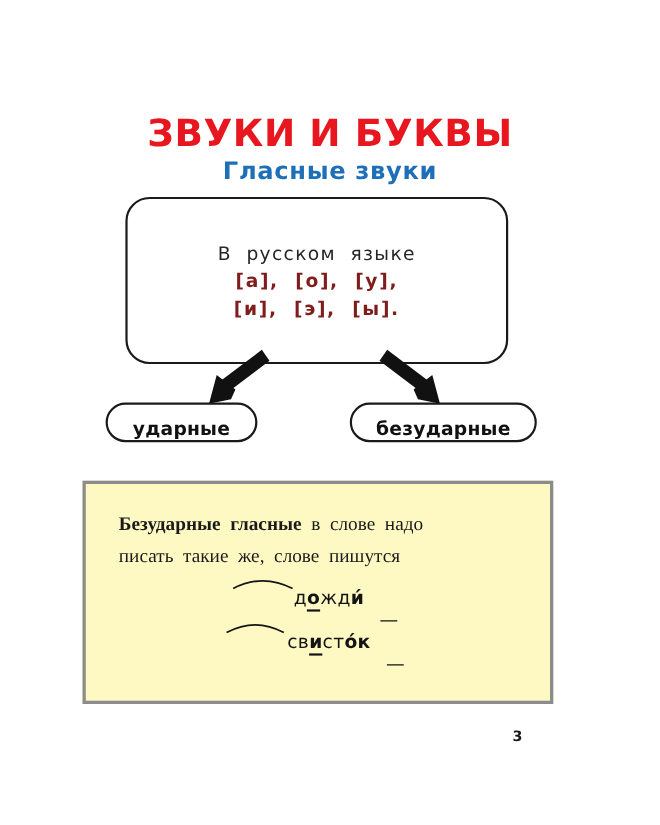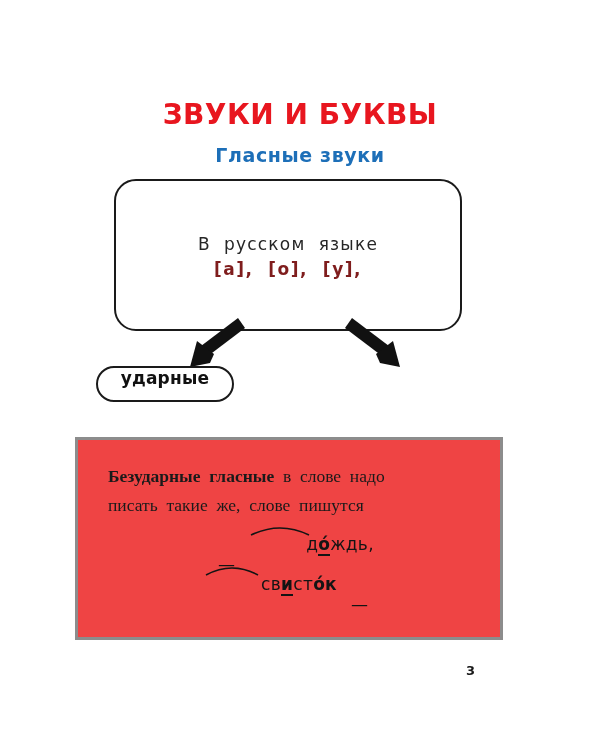--- a/index.html
+++ b/index.html
@@ -24,35 +24,35 @@
 
   
   .title {
     position: absolute;
     top: 82px;
     left: 0;
     width: 600px;
     text-align: center;
     font-family: "DejaVu Sans", sans-serif;
     font-weight: bold;
-    font-size: 28px;
+    font-size: 34px;
     letter-spacing: 0.5px;
     color: #e8161f;
     line-height: 1;
   }
 
   .subtitle {
     position: absolute;
     top: 146px;
     left: 0;
     width: 600px;
     text-align: center;
     font-family: "DejaVu Sans", sans-serif;
     font-weight: bold;
-    font-size: 19px;
+    font-size: 22px;
     letter-spacing: 0.6px;
     color: #1d6fb8;
     line-height: 1;
   }
 
   
   .vowel-box {
     position: absolute;
     top: 179px;
     left: 114px;
@@ -90,21 +90,21 @@
   .arrow svg { display: block; }
 
   
   .pill {
     position: absolute;
     box-sizing: border-box;
     border: 2px solid #1a1a1a;
     border-radius: 999px;
     background: #ffffff;
     display: flex;
-    align-items: flex-start;
+    align-items: flex-end;
     justify-content: center;
     font-family: "DejaVu Sans", sans-serif;
     font-weight: bold;
     font-size: 17px;
     color: #111111;
     letter-spacing: 0.2px;
   }
   .pill-stressed {
     top: 366px;
     left: 96px;
@@ -120,21 +120,21 @@
 
   
   .rule-box {
     position: absolute;
     top: 437px;
     left: 75px;
     width: 428px;
     height: 203px;
     box-sizing: border-box;
     border: 3px solid #8c8c8c;
-    background: #ef4444;
+    background: #fef9c3;
     padding: 22px 26px 0 30px;
   }
   .rule-text {
     font-family: "Liberation Serif", "DejaVu Serif", serif;
     font-size: 17.5px;
     color: #1a1a1a;
     line-height: 29px;
     white-space: pre;
   }
   .rule-text .b { font-weight: bold; }
@@ -200,20 +200,21 @@
 
 <div class="page">
 
   <h1 class="title">ЗВУКИ И БУКВЫ</h1>
 
   <div class="subtitle">Гласные  звуки</div>
 
   <div class="vowel-box">
     <div class="vowel-line">В  русском  языке</div>
     <div class="vowel-line red">[а],  [о],  [у],</div>
+    <div class="vowel-line red">[и],  [э],  [ы].</div>
   </div>
 
   <div class="arrow" style="top:316px; left:186px;">
     <svg width="60" height="58" viewBox="0 0 60 58">
       <g fill="#111111" stroke="none">
         <polygon points="52,2 59,12 22,40 15,30"></polygon>
         <polygon points="24,47 4,51 11,25 28,38"></polygon>
       </g>
     </svg>
   </div>
@@ -223,37 +224,40 @@
       <g fill="#111111" stroke="none">
         <polygon points="8,2 1,12 38,40 45,30"></polygon>
         <polygon points="36,47 56,51 49,25 32,38"></polygon>
       </g>
     </svg>
   </div>
 
   <div class="pill pill-stressed">
     <span>ударные</span>
   </div>
+  <div class="pill pill-unstressed">
+    <span>безударные</span>
+  </div>
 
   <div class="rule-box">
     <div class="rule-text"><span class="b">Безударные  гласные</span><span>  в  слове  надо</span></div>
     <div class="rule-text">писать  такие  же,  слове  пишутся</div>
 
     <div class="examples">
 
       <div class="ex-row">
-        <span class="dash">—</span>
         <span class="word">
           <span class="arc" style="left:0px; top:0px;">
-            <svg width="62" height="12" viewBox="0 0 62 12">
-                <path d="M2 11 Q31 -3 60 11" fill="none" stroke="#141414" stroke-width="1.6"></path>
+            <svg width="58" height="12" viewBox="0 0 58 12">
+                <path d="M2 11 Q29 -3 56 11" fill="none" stroke="#141414" stroke-width="1.6"></path>
               </svg>
           </span>
-          <span>д</span><span class="vowel-mark">о́</span><span>ждь,</span>
+          <span>д</span><span class="vowel-mark">о</span><span>жд</span><span class="vowel-stress">и́</span>
         </span>
+        <span class="dash">—</span>
       </div>
 
       <div class="ex-row">
         <span class="word">
           <span class="arc" style="left:0px; top:0px;">
             <svg width="56" height="12" viewBox="0 0 56 12">
                 <path d="M2 11 Q28 -3 54 11" fill="none" stroke="#141414" stroke-width="1.6"></path>
               </svg>
           </span>
           <span>св</span><span class="vowel-mark">и</span><span>ст</span><span class="vowel-stress">о́к</span>

